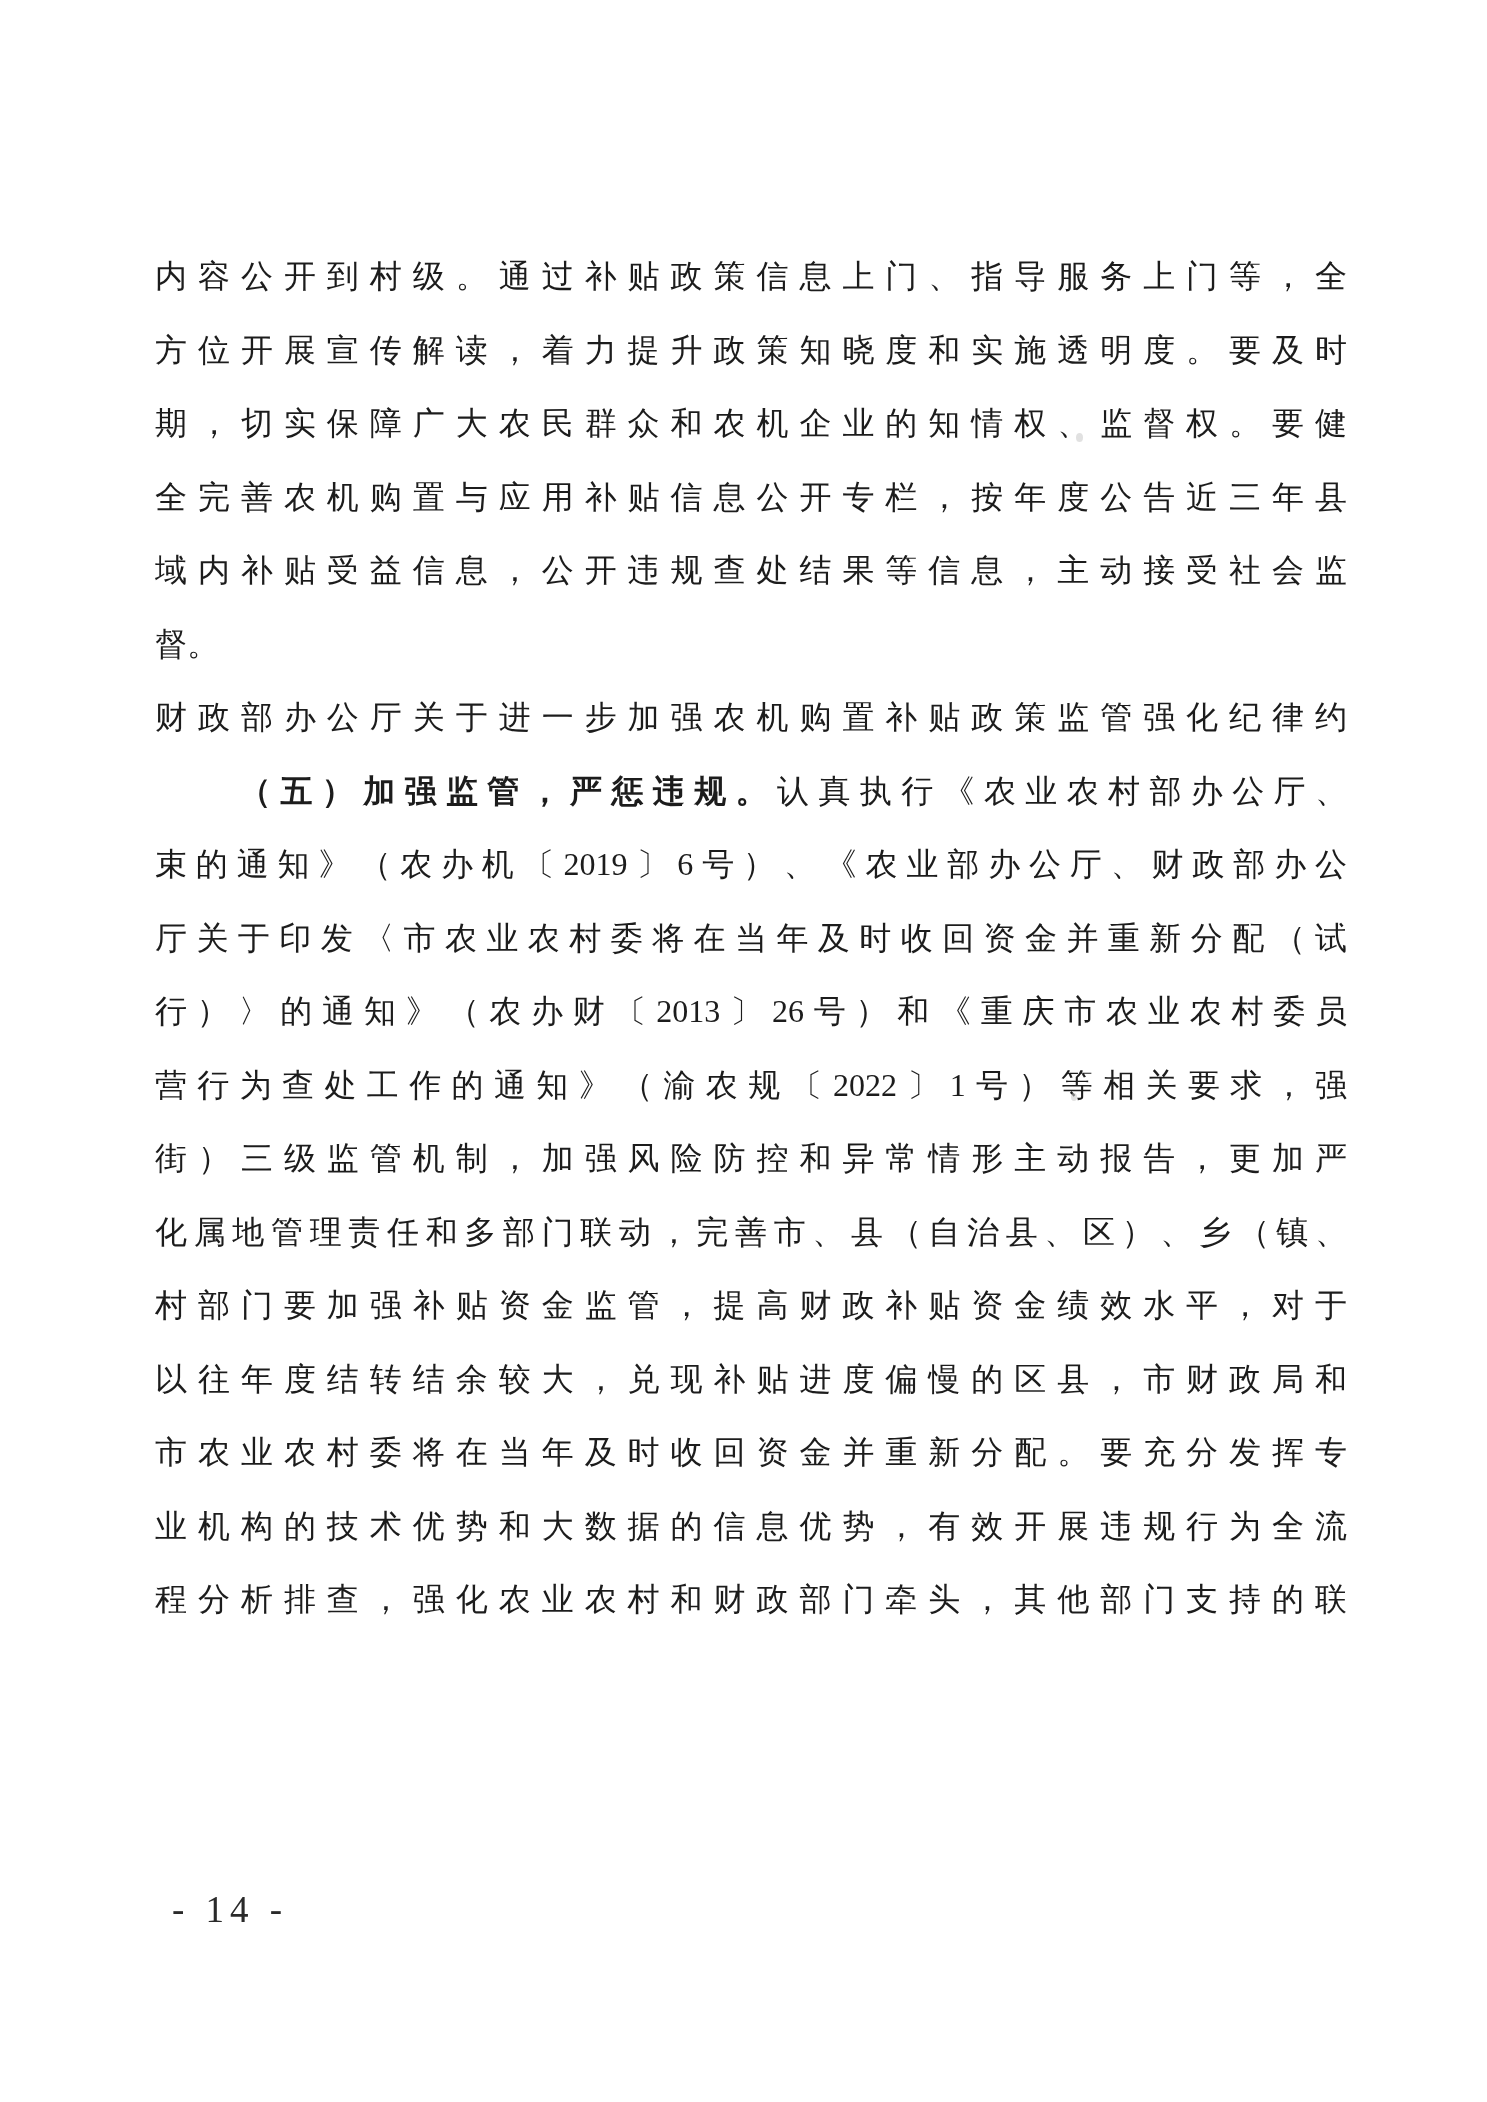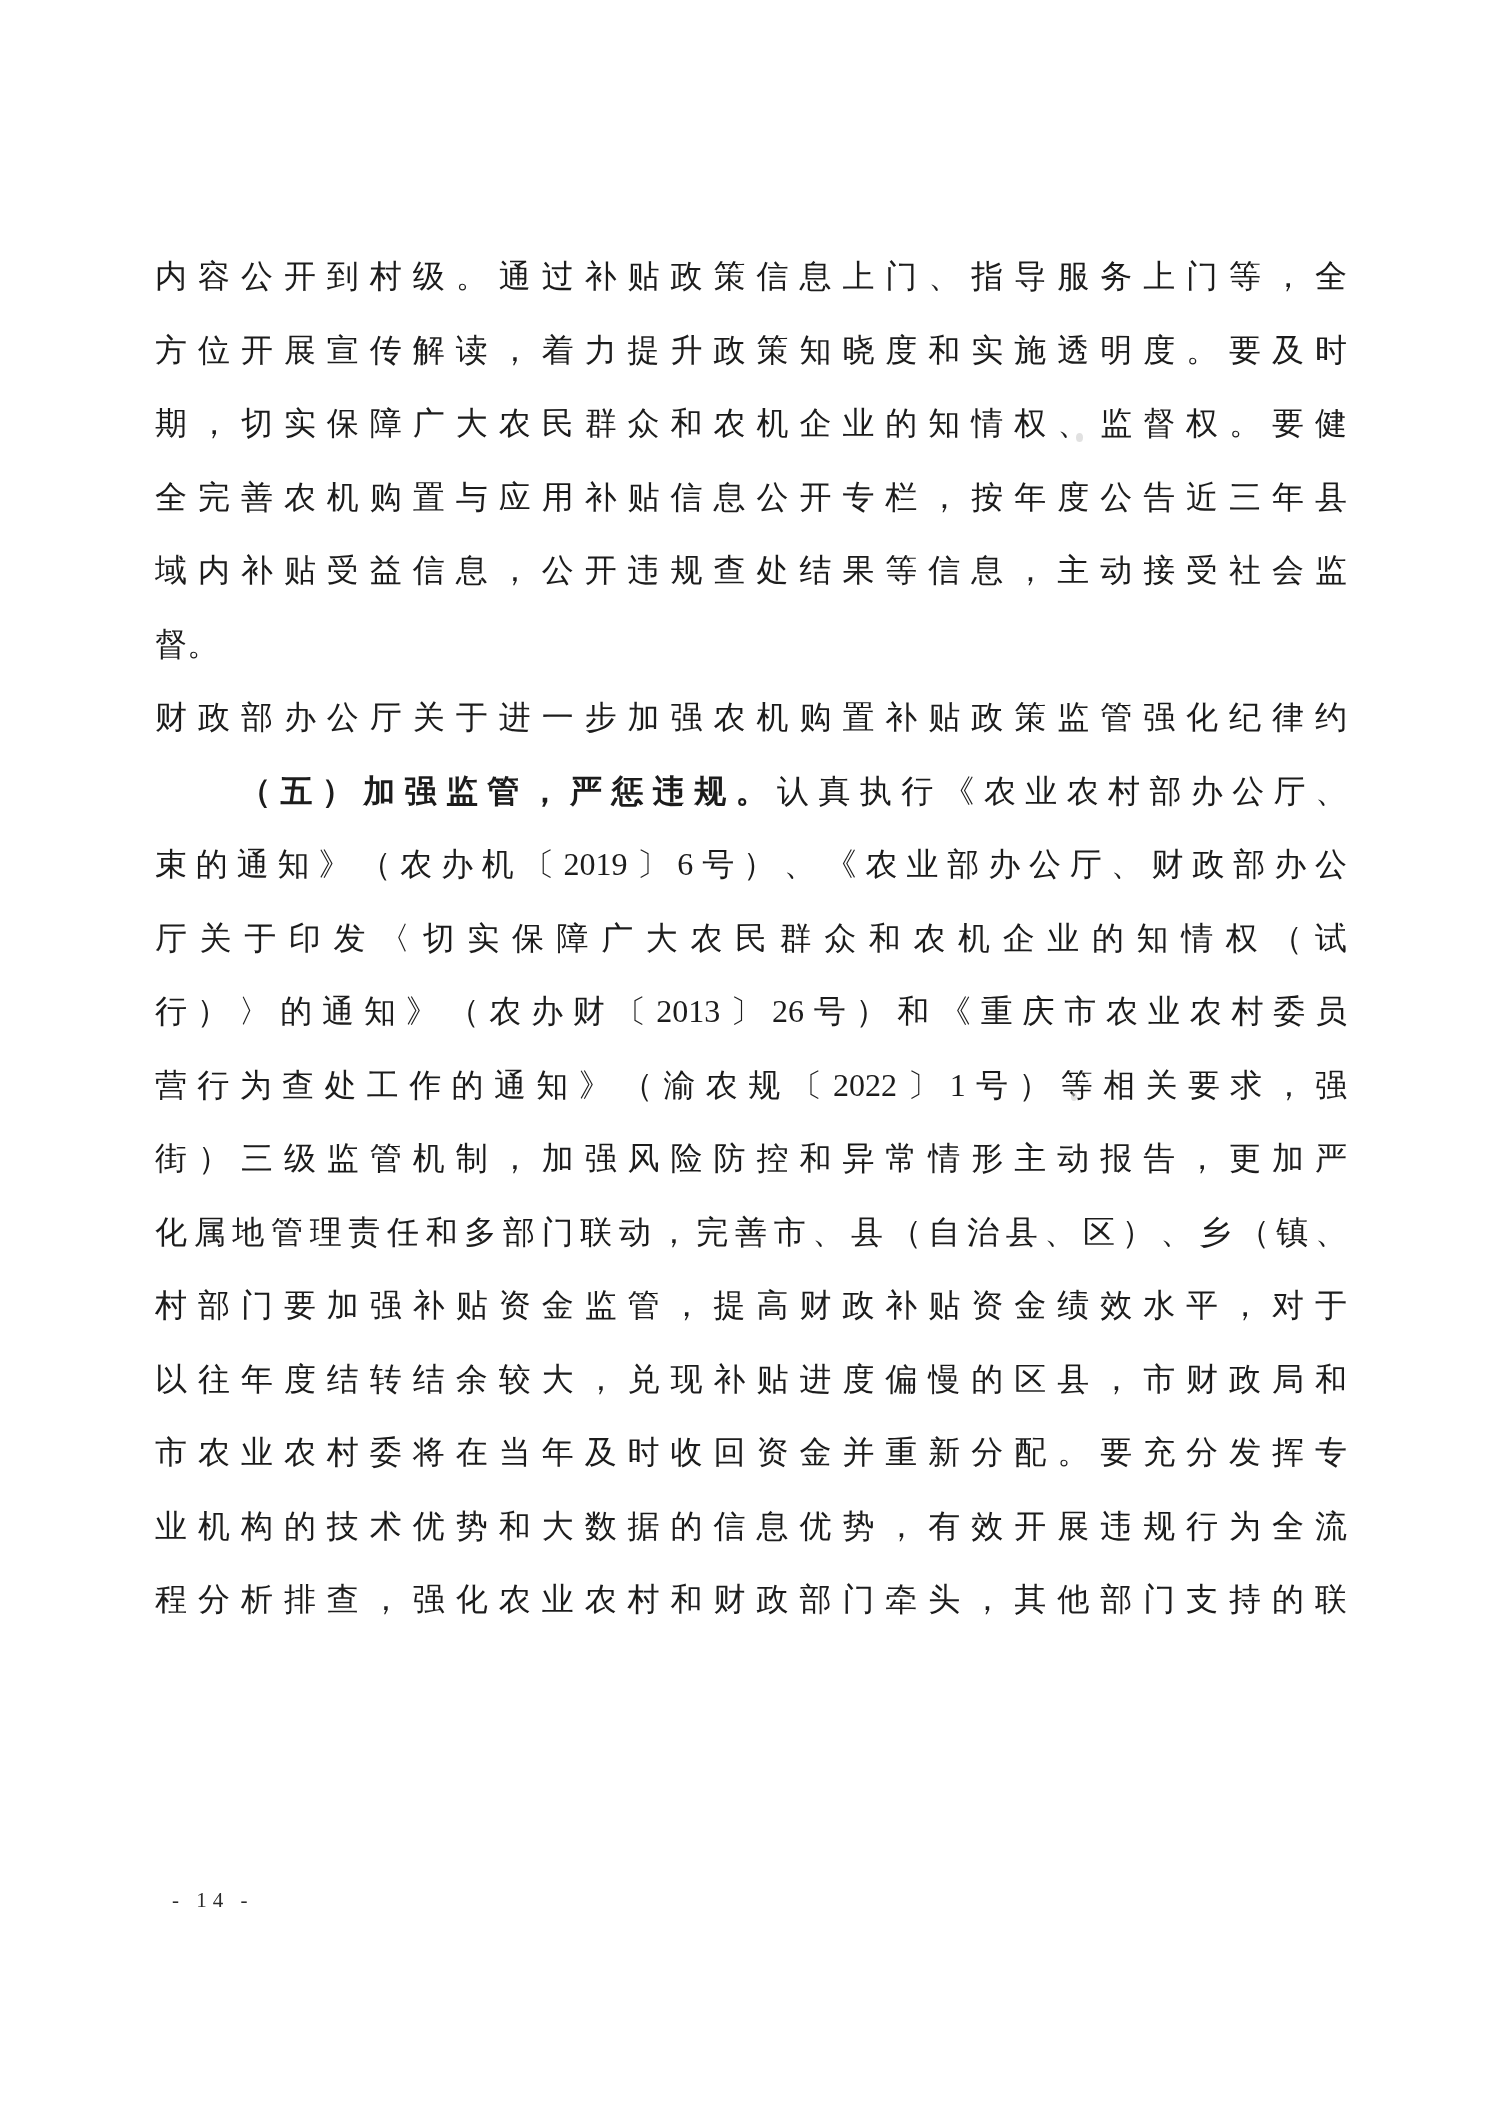--- a/index.html
+++ b/index.html
@@ -40,21 +40,21 @@
   .line.indent {
     text-indent: 84px;
   }
   .heading-seg {
     font-weight: 600;
   }
   .footer-page-number {
     position: absolute;
     left: 172px;
     top: 1888px;
-    font-size: 21px;
+    font-size: 37px;
     letter-spacing: 6px;
     color: #2a2a2a;
     font-family: "Liberation Serif", "DejaVu Serif", serif;
   }
   .scan-speck {
     position: absolute;
     border-radius: 50%;
     background: #c9c9c9;
     opacity: 0.55;
   }
@@ -69,21 +69,21 @@
   <div class="body-text" id="body-text">
       <div class="line">内容公开到村级。通过补贴政策信息上门、指导服务上门等，全</div>
       <div class="line">方位开展宣传解读，着力提升政策知晓度和实施透明度。要及时</div>
       <div class="line">期，切实保障广大农民群众和农机企业的知情权、监督权。要健</div>
       <div class="line">全完善农机购置与应用补贴信息公开专栏，按年度公告近三年县</div>
       <div class="line">域内补贴受益信息，公开违规查处结果等信息，主动接受社会监</div>
       <div class="line no-fill">督。</div>
       <div class="line">财政部办公厅关于进一步加强农机购置补贴政策监管强化纪律约</div>
       <div class="line indent"><span class="heading-seg">（五）加强监管，严惩违规。</span><span>认真执行《农业农村部办公厅、</span></div>
       <div class="line">束的通知》（农办机〔2019〕6号）、《农业部办公厅、财政部办公</div>
-      <div class="line">厅关于印发〈切实保障广大农民群众和农机企业的知情权（试</div>
+      <div class="line">厅关于印发〈市农业农村委将在当年及时收回资金并重新分配（试</div>
       <div class="line">行）〉的通知》（农办财〔2013〕26号）和《重庆市农业农村委员</div>
       <div class="line">营行为查处工作的通知》（渝农规〔2022〕1号）等相关要求，强</div>
       <div class="line">街）三级监管机制，加强风险防控和异常情形主动报告，更加严</div>
       <div class="line">化属地管理责任和多部门联动，完善市、县（自治县、区）、乡（镇、</div>
       <div class="line">村部门要加强补贴资金监管，提高财政补贴资金绩效水平，对于</div>
       <div class="line">以往年度结转结余较大，兑现补贴进度偏慢的区县，市财政局和</div>
       <div class="line">市农业农村委将在当年及时收回资金并重新分配。要充分发挥专</div>
       <div class="line">业机构的技术优势和大数据的信息优势，有效开展违规行为全流</div>
       <div class="line">程分析排查，强化农业农村和财政部门牵头，其他部门支持的联</div>
     </div>

